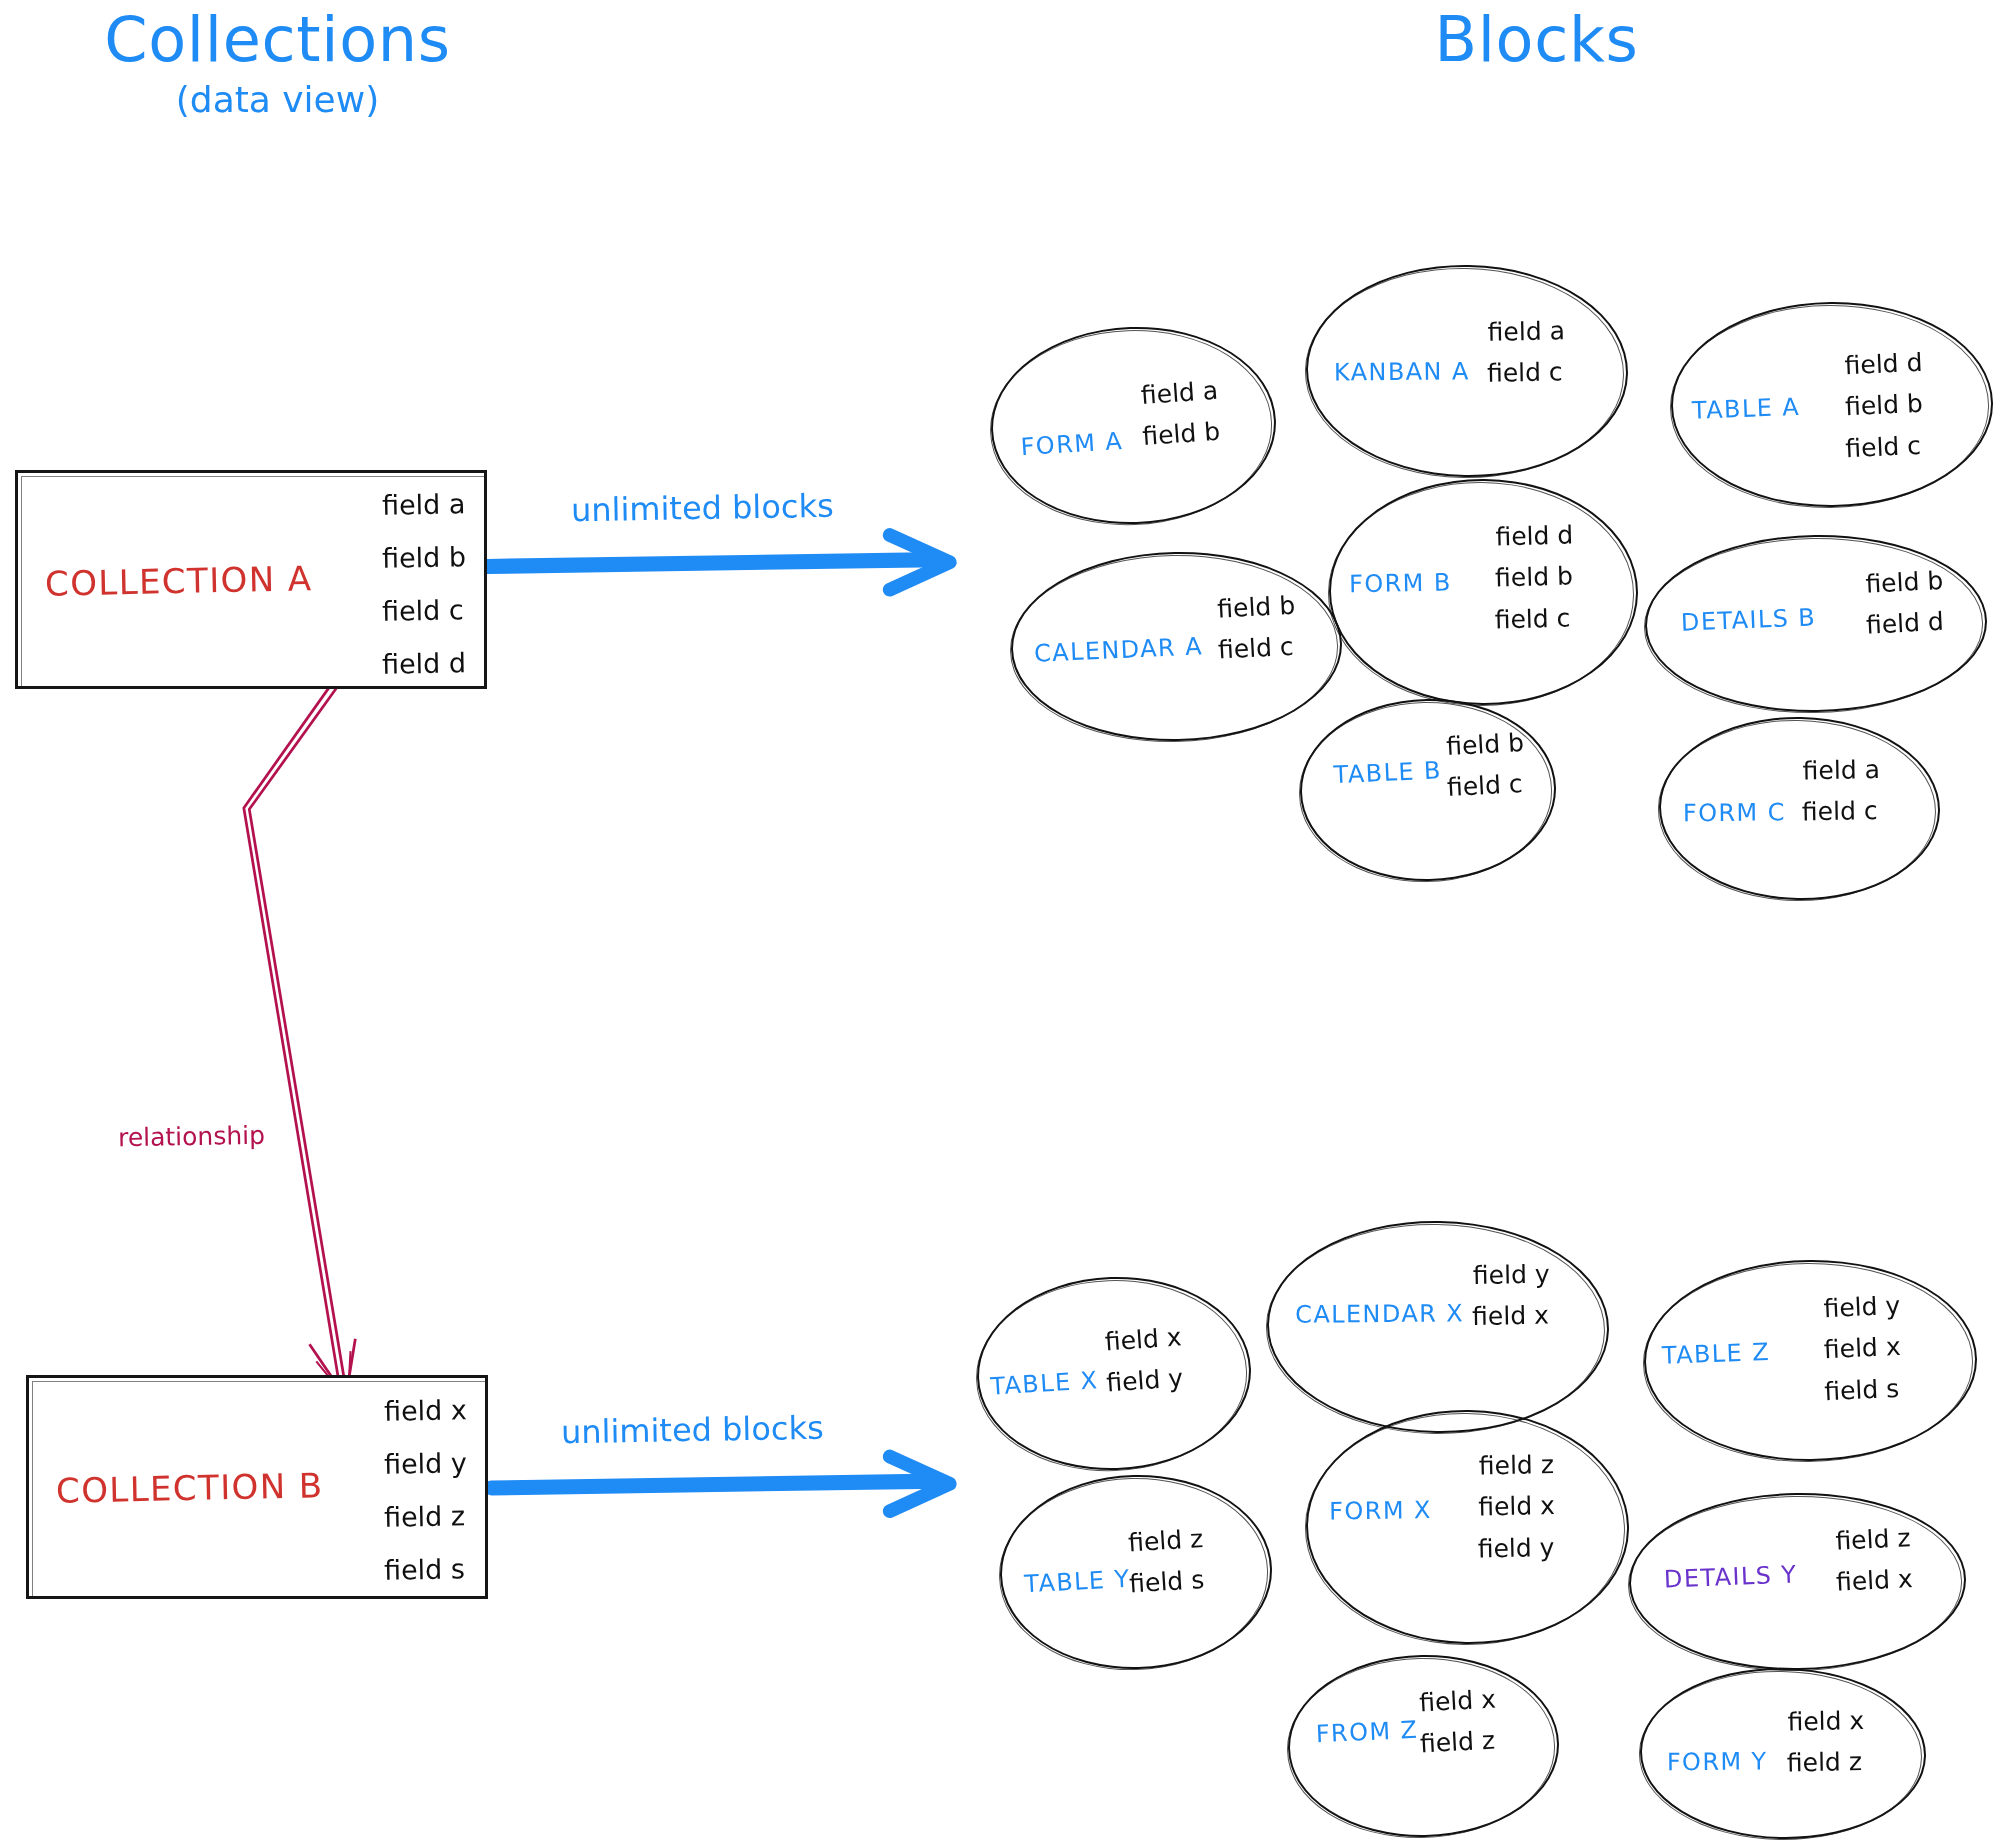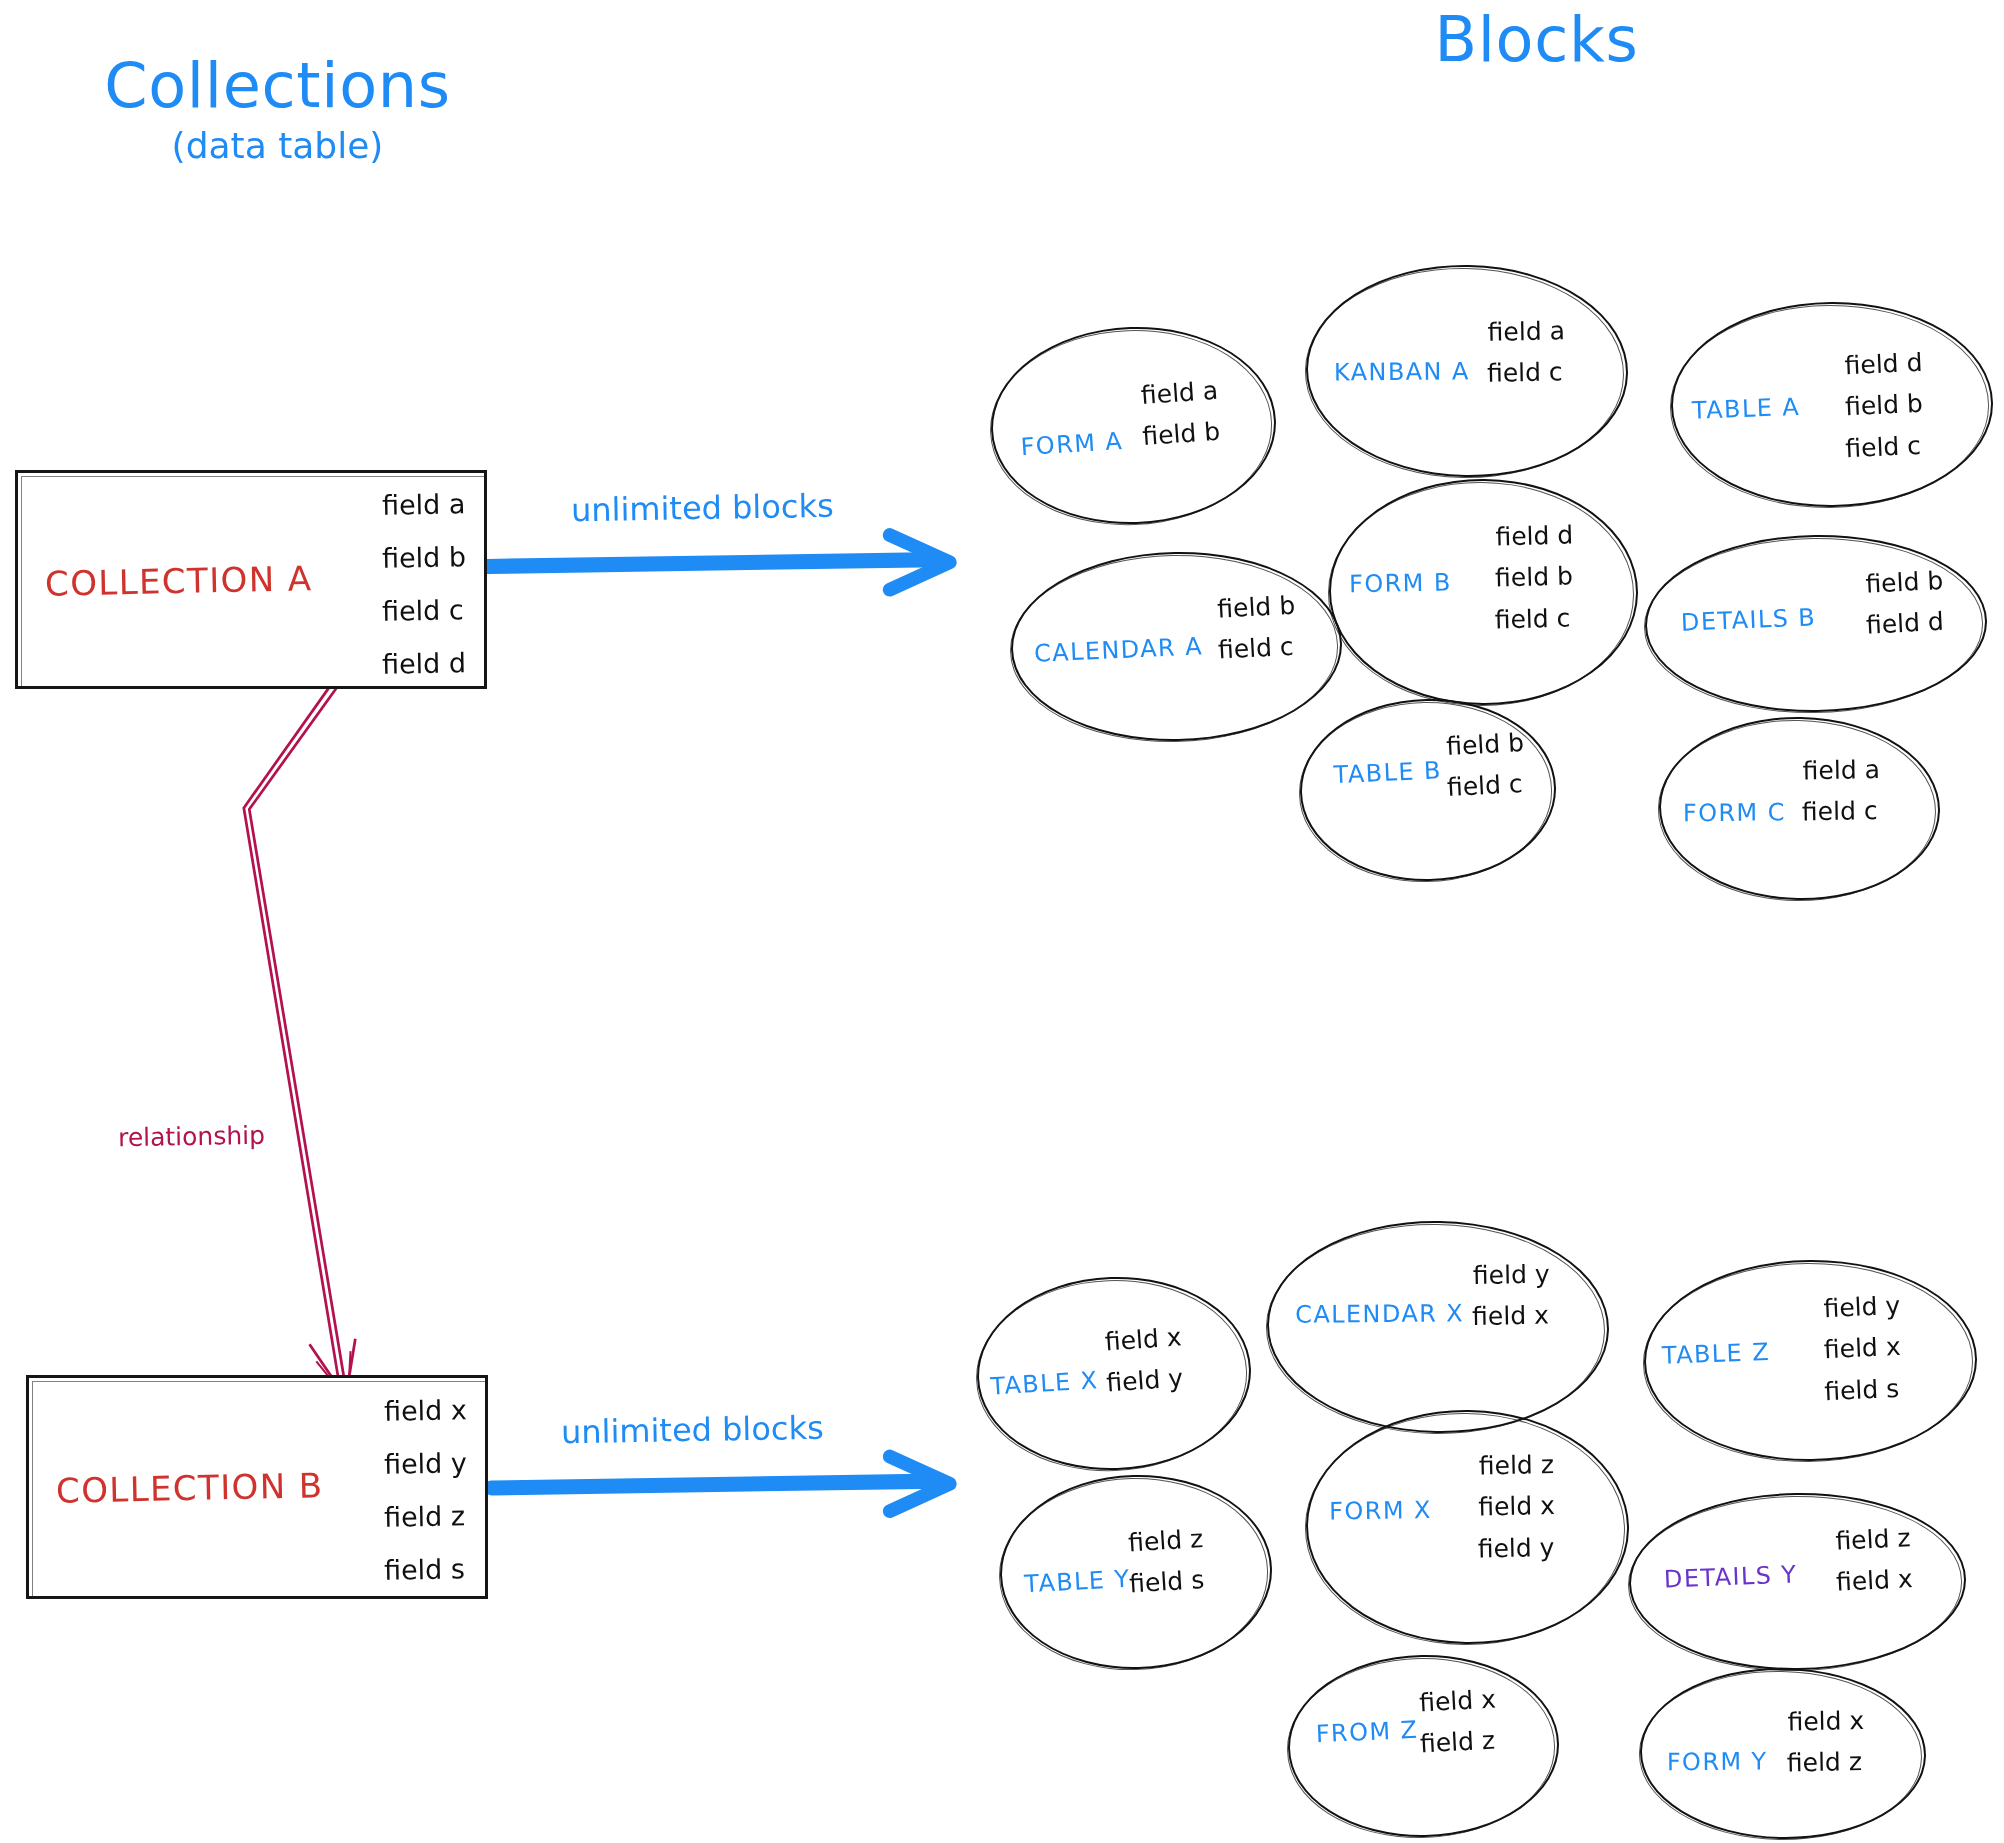--- a/index.html
+++ b/index.html
@@ -110,23 +110,23 @@
     transform:rotate(-1deg);
   }
 
   svg.overlay { position:absolute; left:0; top:0; width:2005px; height:1843px; pointer-events:none; }
 </style>
 </head>
 <body>
 
 <div id="stage">
 
-  <div class="col-title" style="left:62px; top:6.8px; width:431px;margin-top:46px;">
+  <div class="col-title" style="left:62px; top:6.8px; width:431px;">
     <span class="t1">Collections</span>
-    <span class="t2">(data table)</span>
+    <span class="t2">(data view)</span>
   </div>
 
   <div class="col-title" style="left:1321px; top:6.8px; width:431px;">
     <span class="t1">Blocks</span>
   </div>
 
   <svg class="overlay" viewBox="0 0 2930 2694">
 
     <g>
       <path d="M712,828 L1372,818" stroke="#1f8bf5" stroke-width="22" stroke-linecap="round" fill="none"></path>

